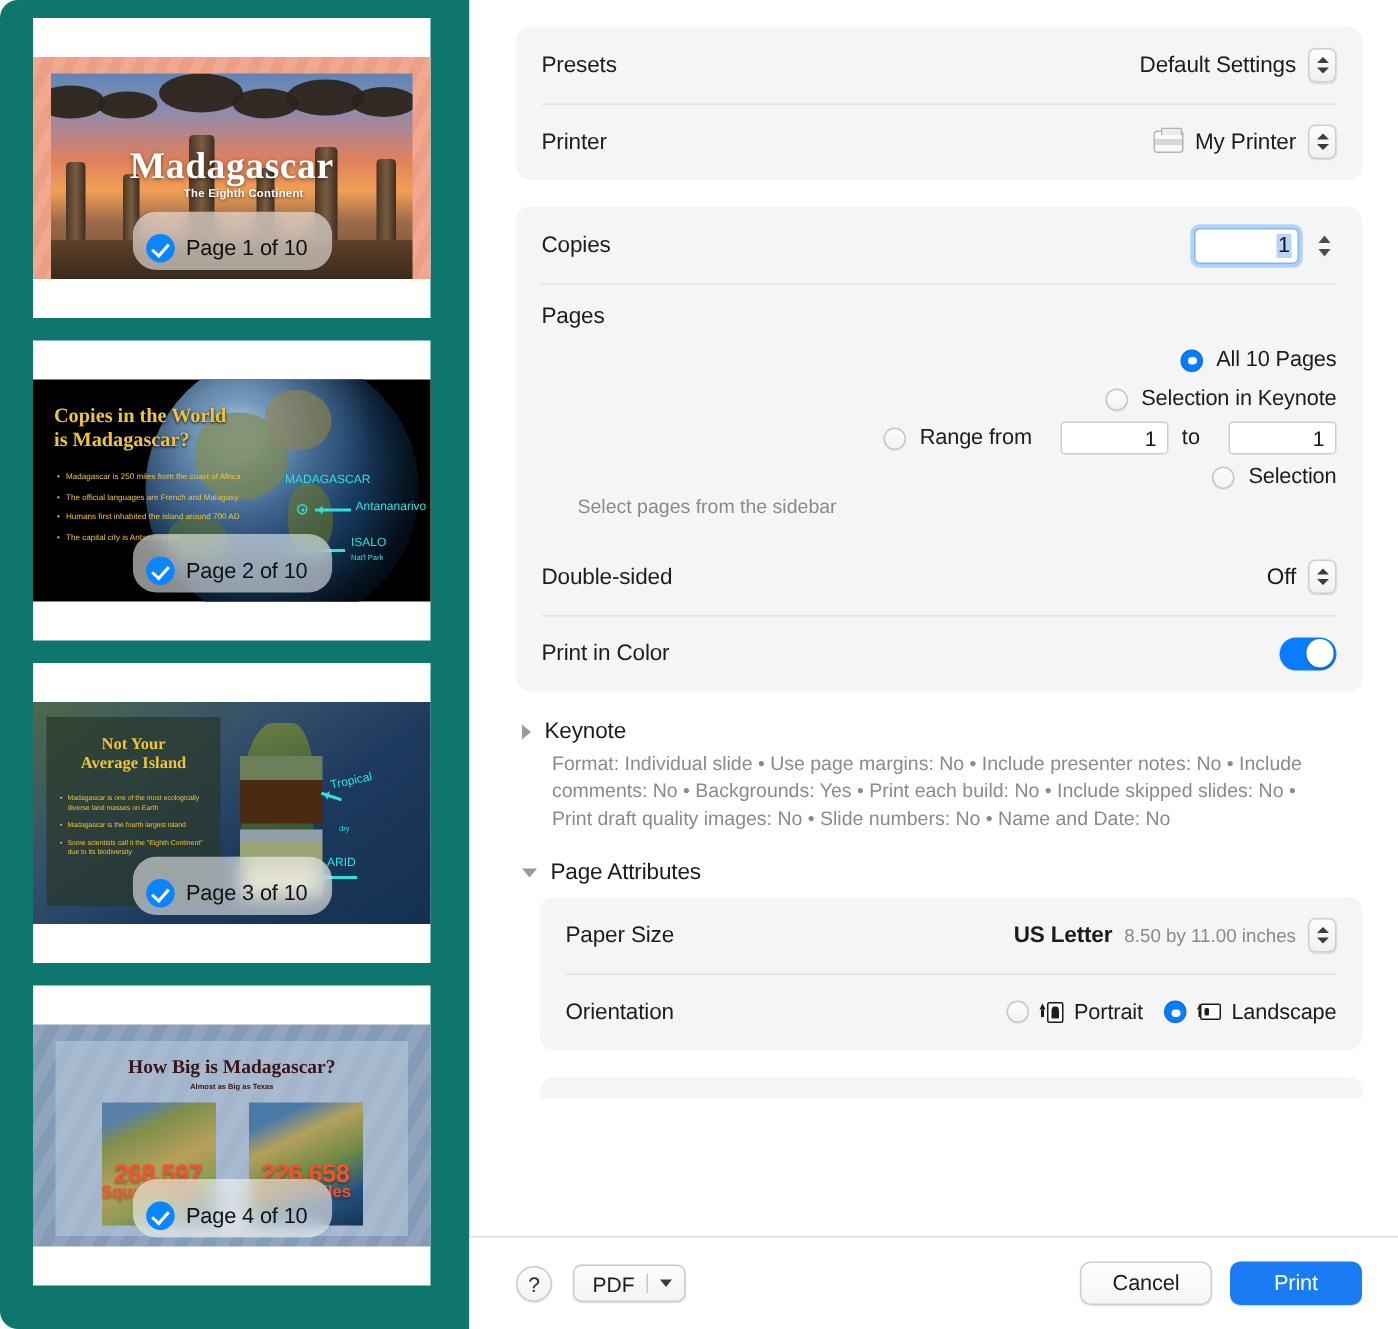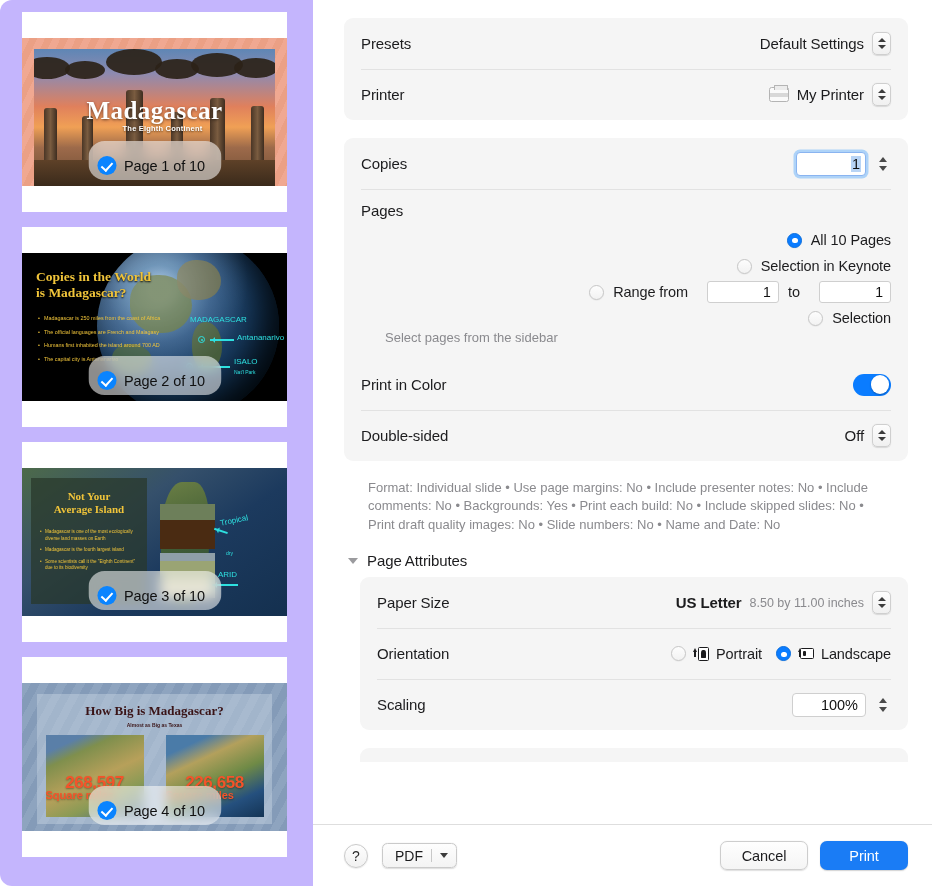--- a/index.html
+++ b/index.html
@@ -16,21 +16,21 @@
     display: flex;
     background: #ffffff;
     border-radius: 12px;
     overflow: hidden;
   }
 
   
   #sidebar {
     width: 313px;
     flex: 0 0 313px;
-    background: #c4b5fd;
+    background: #0f766e;
     padding: 12px 16px 0 22px;
     overflow: hidden;
     position: relative;
   }
   .thumb-wrap {
     position: relative;
     width: 265px;
     height: 200px;
     background: #ffffff;
     margin-bottom: 15px;
@@ -200,21 +200,21 @@
   .s3-ph2 { left:138px; top:85px; width:55px; height:45px;
     background: linear-gradient(180deg,#8f9fa8 0 18%, #9aa474 18% 60%, #c9c4a4 60% 100%); }
 
   
   .s4 { background: repeating-linear-gradient(118deg,#8ea4bf 0 8px,#849bb8 8px 16px); }
   .s4-inner { position:absolute; left:15px; top:11px; right:15px; bottom:7px; background: rgba(200,212,226,.45); }
   .s4-h { text-align:center; margin-top:9px; color:#3a1417;
     font-family:"Liberation Serif", serif; font-weight:bold; font-size:13px; }
   .s4-sub { text-align:center; color:#3a1417; font-size:5px; font-weight:bold; margin-top:3px; }
   .s4-maps { display:flex; justify-content:center; gap:22px; margin-top:7px; }
-  .s4-map { width:98px; height:82px; position:relative; overflow:hidden; }
+  .s4-map { width:76px; height:82px; position:relative; overflow:hidden; }
   .s4-map.us { background: linear-gradient(155deg,#5a7fa8 0 14%,#7f8f4d 26%,#b7a05a 52%,#8a9a55 72%,#3e6590 100%); }
   .s4-map.mg { background: linear-gradient(155deg,#4a7ba8 0 16%,#b3a05c 32%,#6f8a46 55%,#25507e 78%,#143455 100%); }
   .s4-num { position:absolute; left:0; right:0; top:46%; text-align:center;
     color:#f4532a; font-weight:bold; font-size:17px; letter-spacing:-.4px;
     text-shadow: 0 1px 2px rgba(0,0,0,.35); }
   .s4-unit { position:absolute; left:0; right:0; top:46%; margin-top:16px; text-align:left;
     color:#f4532a; font-weight:bold; font-size:11px;
     text-shadow: 0 1px 2px rgba(0,0,0,.35);}
 
   
@@ -658,41 +658,45 @@
           </div>
 
           <div class="radio-line">
             <span class="radio"></span>
             <span class="radio-label">Selection</span>
           </div>
           <div class="sub-hint">Select pages from the sidebar</div>
         </div>
 
         <div class="row">
-          <span class="row-label">Print in Color</span>
-          <div class="row-right">
-            <span class="toggle">
-                <span class="knob"></span>
-              </span>
-          </div>
-        </div>
-
-        <div class="row">
           <span class="row-label">Double-sided</span>
           <div class="row-right">
             <span class="value-text">Off</span>
             <span class="popup-chev">
               <span class="chv up"></span>
                 <span class="chv dn"></span>
             </span>
           </div>
         </div>
+
+        <div class="row">
+          <span class="row-label">Print in Color</span>
+          <div class="row-right">
+            <span class="toggle">
+                <span class="knob"></span>
+              </span>
+          </div>
+        </div>
       </div>
 
       <div class="section">
+        <div class="disclosure">
+          <span class="tri closed"></span>
+          <span class="disc-title">Keynote</span>
+        </div>
         <div class="summary">Format: Individual slide • Use page margins: No • Include presenter notes: No • Include comments: No • Backgrounds: Yes • Print each build: No • Include skipped slides: No • Print draft quality images: No • Slide numbers: No • Name and Date: No</div>
       </div>
 
       <div class="section">
         <div class="disclosure">
           <span class="tri open"></span>
           <span class="disc-title">Page Attributes</span>
         </div>
         <div class="card" style="margin:8px 0 0 16px;">
           <div class="row">
@@ -722,30 +726,20 @@
                 <span class="radio on"></span>
                 <span class="orient-icon">
                   <span class="oi-arrow"></span>
                     <span class="oi-box landscape"></span>
                 </span>
                 <span class="radio-label">Landscape</span>
               </span>
             </div>
           </div>
 
-          <div class="row">
-            <span class="row-label">Scaling</span>
-            <div class="row-right">
-              <span class="scale-field">100%</span>
-              <span class="stepper-only">
-                <span class="chv-thin up"></span>
-                  <span class="chv-thin dn"></span>
-              </span>
-            </div>
-          </div>
         </div>
       </div>
 
       <div style="margin-left:16px;">
         <div class="cut-card"></div>
       </div>
 
     </div>
 
     <div id="bottombar">

